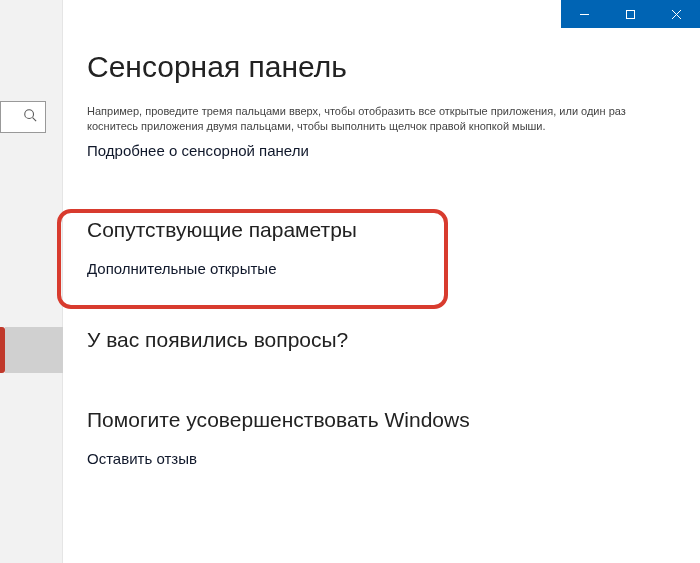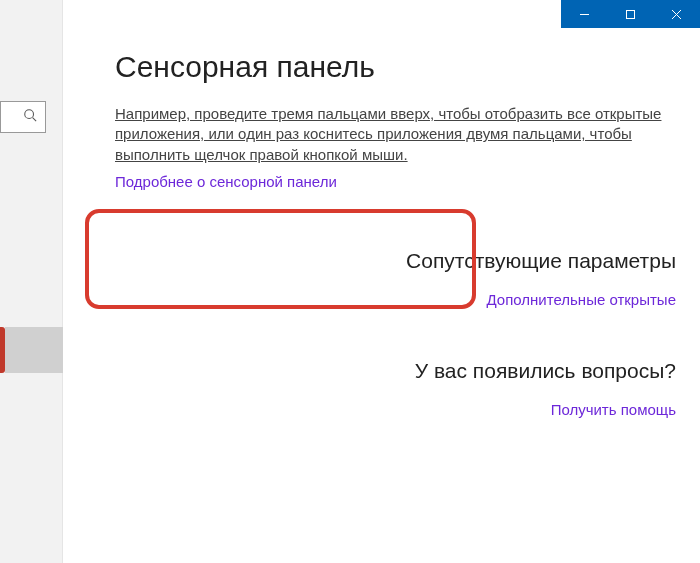--- a/index.html
+++ b/index.html
@@ -1,30 +1,30 @@
 <!DOCTYPE html>
 <html><head>
 <meta charset="utf-8">
 <style>
   * { margin: 0; padding: 0; box-sizing: border-box; }
   html, body { width: 700px; height: 563px; font-family: "Segoe UI", Arial, sans-serif; background: #fff; overflow: hidden; }
-  .app { display: flex; width: 100%; height: 100%; gap: 28px; }
+  .app { display: flex; width: 100%; height: 100%; }
   .sidebar { width: 63px; min-width: 63px; background: #f2f2f2; position: relative; display: flex; flex-direction: column; border-right: 1px solid #e5e5e5; }
   .search-box { position: absolute; top: 101px; left: 0; width: 46px; height: 32px; background: #fff; border: 1px solid #999; display: flex; align-items: center; justify-content: flex-end; padding-right: 8px; }
   .search-box svg { width: 14px; height: 14px; }
   .nav-indicator { position: absolute; top: 327px; left: 0; width: 5px; height: 46px; background: #c0392b; border-radius: 0 3px 3px 0; }
   .nav-active { position: absolute; top: 327px; left: 5px; width: 58px; height: 46px; background: #d0d0d0; }
   .titlebar { position: absolute; top: 0; right: 0; height: 28px; width: 139px; background: #0064b4; display: flex; }
   .titlebar .btn { width: 46px; height: 28px; display: flex; align-items: center; justify-content: center; cursor: default; }
   .titlebar svg { stroke: #fff; fill: none; }
   .main { flex: 1; position: relative; padding: 0 24px; }
   .page-title { font-size: 30px; font-weight: 400; color: #222; margin-top: 50px; margin-bottom: 20px; }
-  .desc { font-size: 15px; color: #444; line-height: 1.35; max-width: 580px; text-decoration: underline; }
-  .link { color: #6d28d9; font-size: 15px; margin-top: 8px; display: inline-block; cursor: pointer; }
-  .section { margin-top: 50px; text-align: right; }
+  .desc { font-size: 11px; color: #444; line-height: 1.35; max-width: 580px; }
+  .link { color: #0f172a; font-size: 15px; margin-top: 8px; display: inline-block; cursor: pointer; }
+  .section { margin-top: 50px; }
   .section h2 { font-size: 21px; font-weight: 400; color: #222; margin-bottom: 10px; }
   .highlight-box { position: absolute; top: 209px; left: -6px; width: 391px; height: 100px; border: 4px solid #d83b2e; border-radius: 14px; pointer-events: none; }
 </style>
 </head>
 <body>
 
 <div class="app">
   <div class="sidebar">
     <div class="search-box">
       <span>
@@ -62,19 +62,22 @@
     <p class="desc">Например, проведите тремя пальцами вверх, чтобы отобразить все открытые приложения, или один раз коснитесь приложения двумя пальцами, чтобы выполнить щелчок правой кнопкой мыши.</p>
     <a class="link">Подробнее о сенсорной панели</a>
 
     <div class="section" style="margin-top:58px;">
       <h2>Сопутствующие параметры</h2>
       <a class="link">Дополнительные открытые</a>
     </div>
 
     <div class="section" style="">
       <h2>У вас появились вопросы?</h2>
-      <a class="link">Получить помощь</a>
     </div>
 
+    <div class="section" style="margin-top:56px;">
+      <h2>Помогите усовершенствовать Windows</h2>
+      <a class="link">Оставить отзыв</a>
+    </div>
 
     <div class="highlight-box"></div>
   </div>
 </div>
 
 </body></html>

